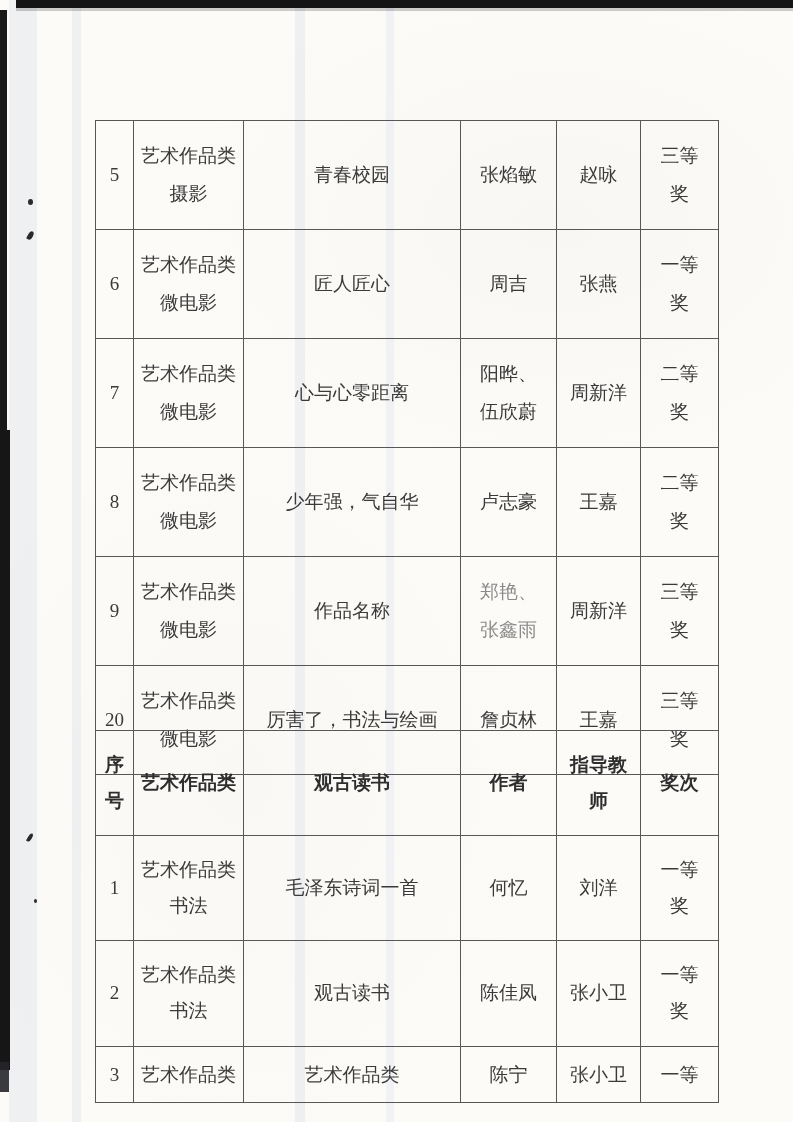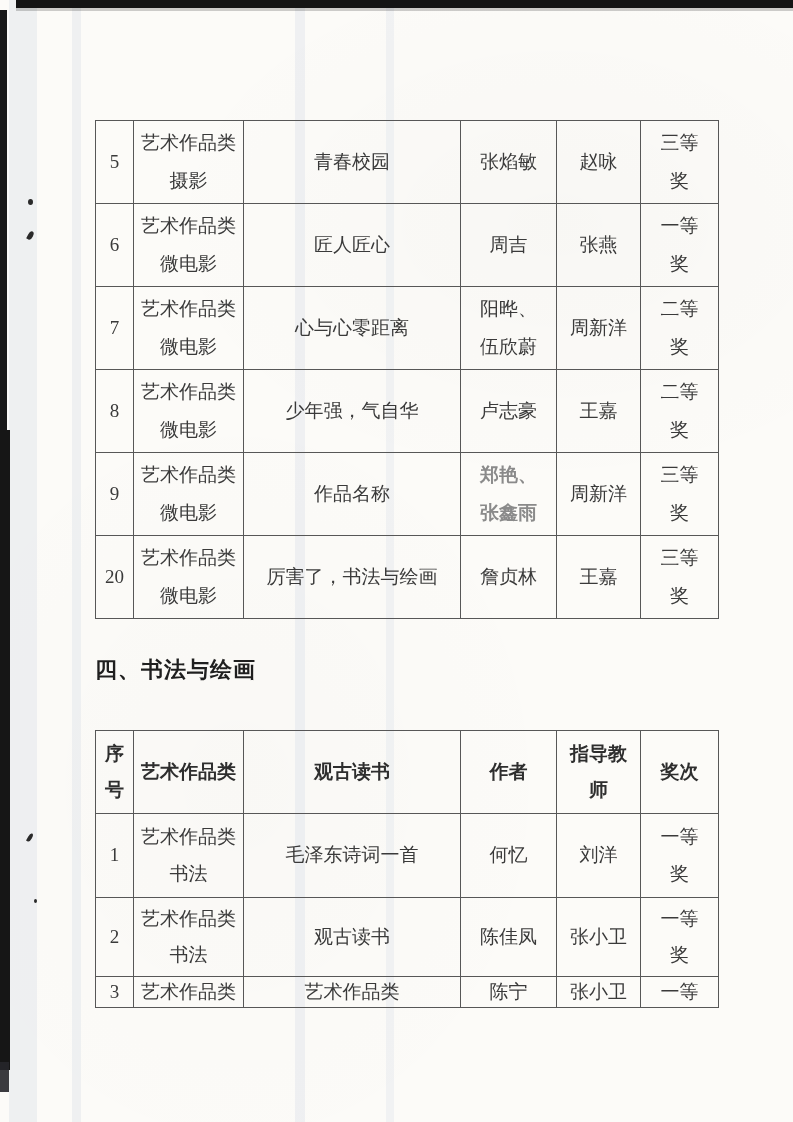--- a/index.html
+++ b/index.html
@@ -33,34 +33,34 @@
   .speck.d4{left:34px;top:899px;width:3px;height:4px;border-radius:50%;}
 
   table{
     position:absolute;border-collapse:collapse;table-layout:fixed;
     background:transparent;
   }
   td,th{
     border:1.5px solid #575757;
     text-align:center;vertical-align:middle;
     font-size:19px;color:#3a3a3a;font-weight:normal;
-    white-space:pre-line;line-height:2.0;padding:3px 2px;
+    white-space:pre-line;line-height:2.0;padding:16px 2px;
     overflow:hidden;
   }
   #media-table{left:95px;top:120px;width:623px;}
   #media-table tr{height:80px;}
   #calligraphy-table{left:95px;top:730px;width:623px;}
   #calligraphy-table td,#calligraphy-table th{line-height:1.9;}
   #calligraphy-table tr.hdr{height:83px;}
   #calligraphy-table tr.hdr th{font-weight:bold;color:#2e2e2e;}
   #calligraphy-table tr.r1{height:84px;}
   #calligraphy-table tr.r2{height:74px;}
   #calligraphy-table tr.truncated{height:30px;}
   #calligraphy-table tr.truncated td{line-height:1.25;}
-  .faded{color:#8a8a8a;font-weight:bold;}
+  .faded{color:#8a8a8a;}
   .section-heading{
     position:absolute;left:95px;top:655px;margin:0;
     font-family:"Liberation Sans","DejaVu Sans",sans-serif;
     font-size:22px;font-weight:bold;color:#1f1f1f;letter-spacing:1px;
   }
 </style>
 </head>
 <body>
 
 <div class="paper">
@@ -146,21 +146,20 @@
 微电影</td>
         <td>厉害了，书法与绘画</td>
         <td>詹贞林</td>
         <td>王嘉</td>
         <td>三等
 奖</td>
       </tr>
     </tbody>
   </table>
 
-  <h2 class="section-heading">四、书法与绘画</h2>
 
   <table id="calligraphy-table">
     <colgroup>
         <col style="width:38px">
         <col style="width:110px">
         <col style="width:217px">
         <col style="width:96px">
         <col style="width:84px">
         <col style="width:78px">
       </colgroup>

